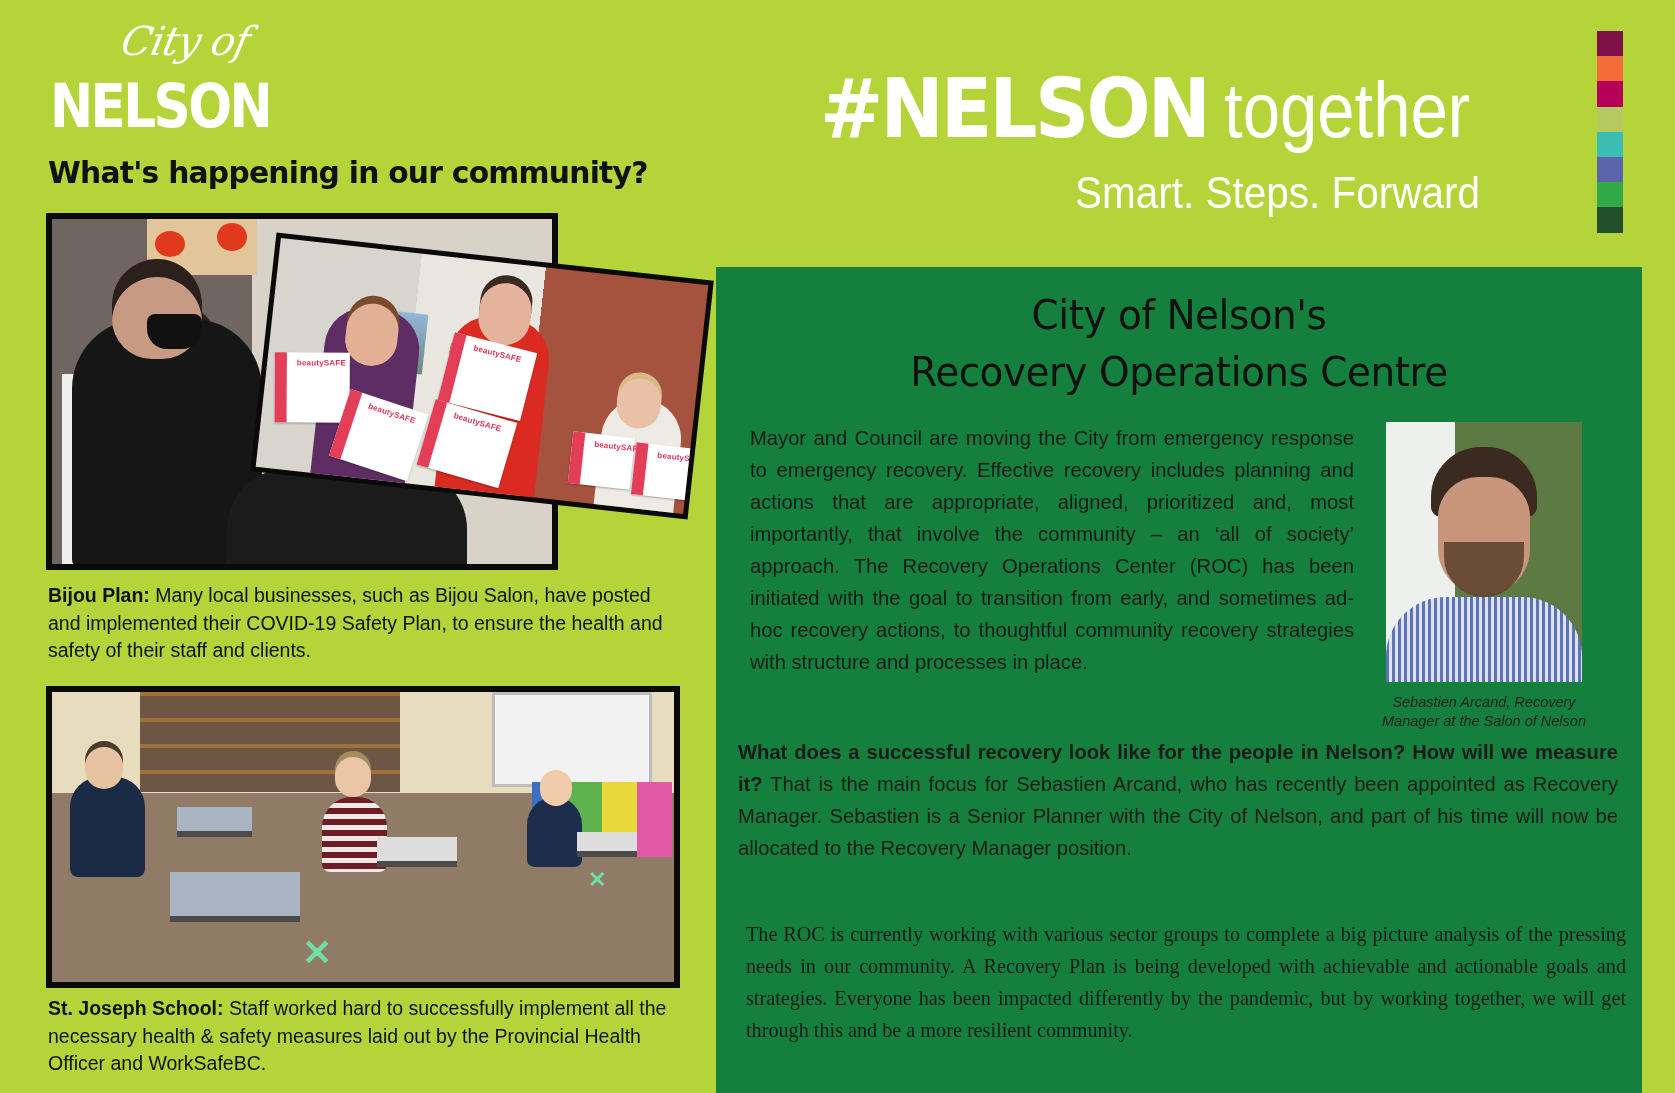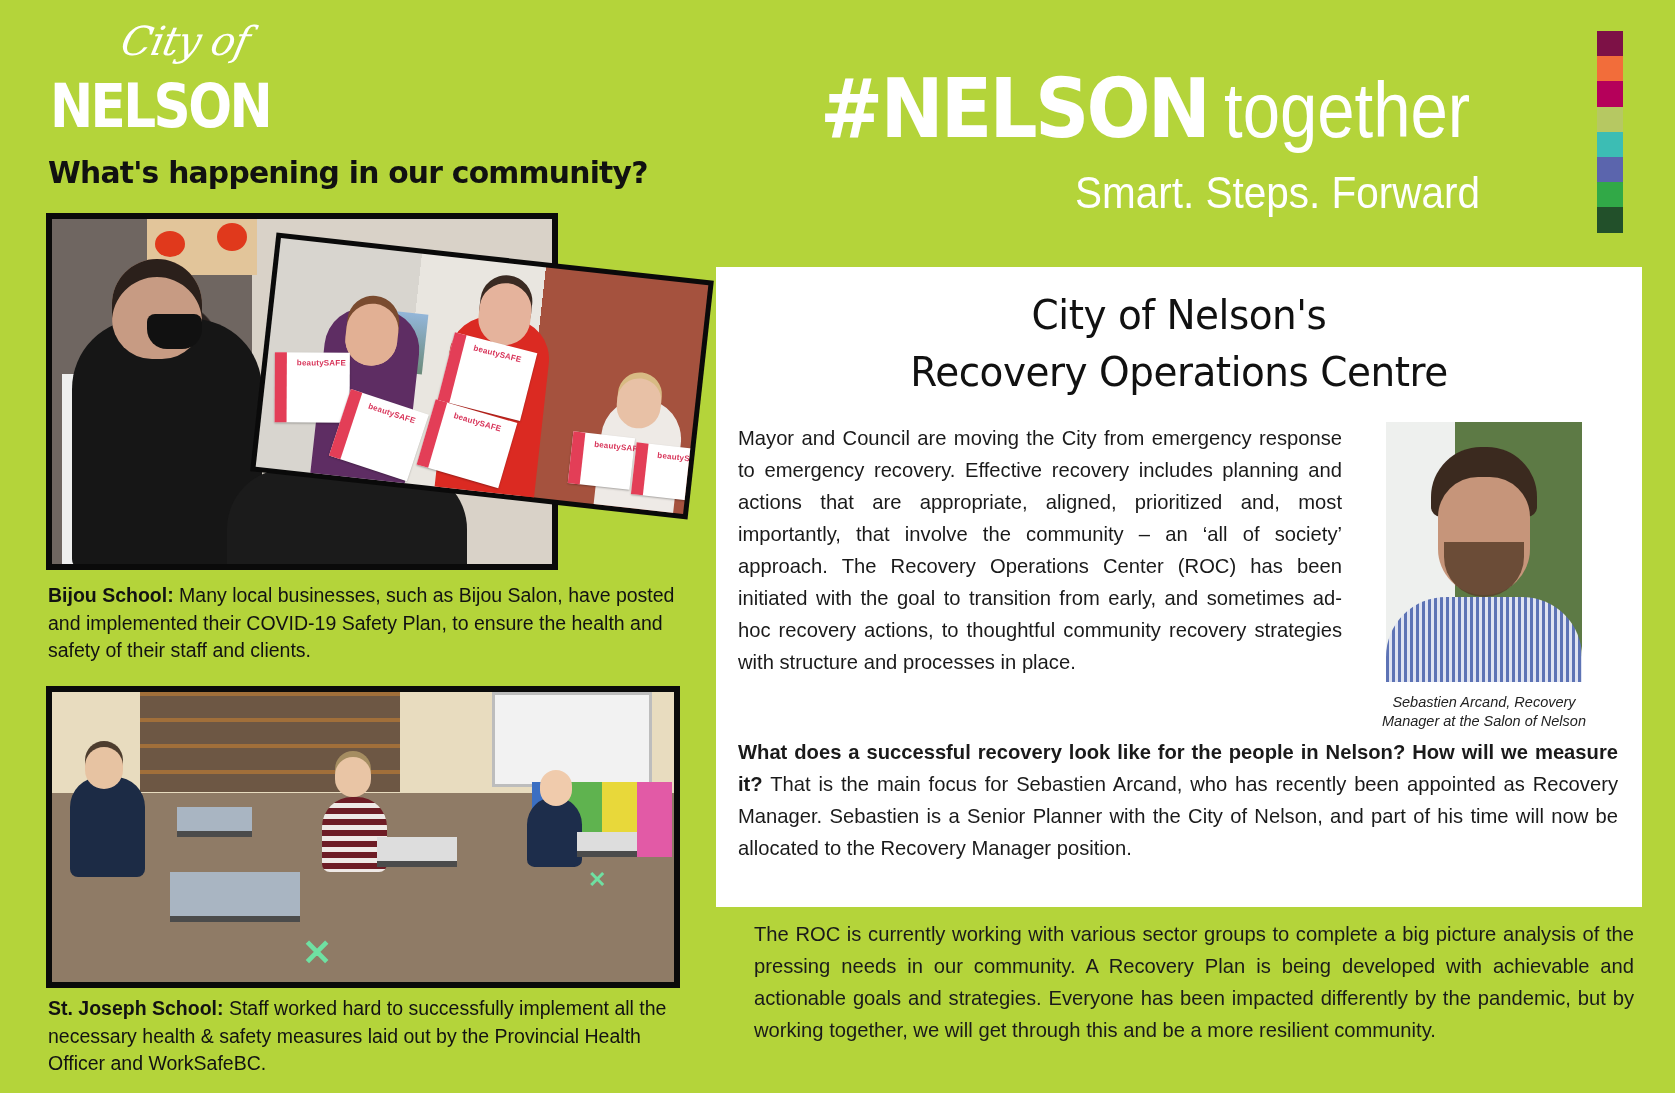--- a/index.html
+++ b/index.html
@@ -216,43 +216,43 @@
       font-size: 19.5px;
       line-height: 27.5px;
       color: #121212;
     }
     .caption b { font-weight: bold; }
     .caption-salon { left: 48px; top: 582px; width: 640px; }
     .caption-school { left: 48px; top: 995px; width: 650px; }
 
     
     .panel {
-      left: 716px; top: 267px; width: 926px; height: 640px;
-      background: #ffffff;
+      left: 716px; top: 267px; width: 926px; height: 826px;
+      background: #15803d;
     }
     .panel-title {
       position: absolute; left: 0; top: 20px; width: 100%;
       text-align: center;
       font-family: "DejaVu Sans", sans-serif;
       font-size: 41px;
       line-height: 57px;
       color: #111;
       letter-spacing: -0.5px;
     }
     .panel-title .line { display: block; transform: scaleX(0.95); }
     .body-text {
       font-family: "Liberation Sans", sans-serif;
       font-size: 20.2px;
       line-height: 32px;
       color: #1a1a1a;
       text-align: justify;
     }
-    .para1 { left: 22px; top: 155px; width: 604px; }
+    .para1 { left: 34px; top: 155px; width: 604px; }
     .para2 { left: 22px; top: 469px; width: 880px; }
-    .para3 { left: 38px; top: 651px; width: 880px; }
+    .para3 { left: 30px; top: 651px; width: 880px; font-family: Liberation Serif, serif; }
     .body-text b { font-weight: bold; }
 
     .portrait {
       left: 670px; top: 155px; width: 196px; height: 260px;
       background:
         radial-gradient(ellipse 60px 80px at 50% 44%, #b98a6e 0 70%, transparent 72%),
         linear-gradient(90deg, #eef0ee 0 35%, #5d7a45 35% 100%);
       overflow: hidden;
     }
     .portrait-hair {
@@ -342,21 +342,21 @@
     <div class="abs cert c5">
         <span>beautySAFE</span>
       </div>
     <div class="abs cert c6">
         <span>beautySAFE</span>
       </div>
   </div>
 </div>
 
 <div class="abs caption caption-salon">
-  <b>Bijou School:</b><span> Many local businesses, such as Bijou Salon, have posted and implemented their COVID-19 Safety Plan, to ensure the health and safety of their staff and clients.</span>
+  <b>Bijou Plan:</b><span> Many local businesses, such as Bijou Salon, have posted and implemented their COVID-19 Safety Plan, to ensure the health and safety of their staff and clients.</span>
 </div>
 
 <div class="abs photo-frame school-photo" title="Students seated at physically-distanced desks in a classroom with floor tape markers">
   <div class="photo-inner school-inner">
     <div class="abs shelf"></div>
     <div class="abs whiteboard"></div>
     <div class="abs posters"></div>
     <div class="abs kid k1"></div>
     <div class="abs k1h"></div>
     <div class="abs kid k2"></div>

